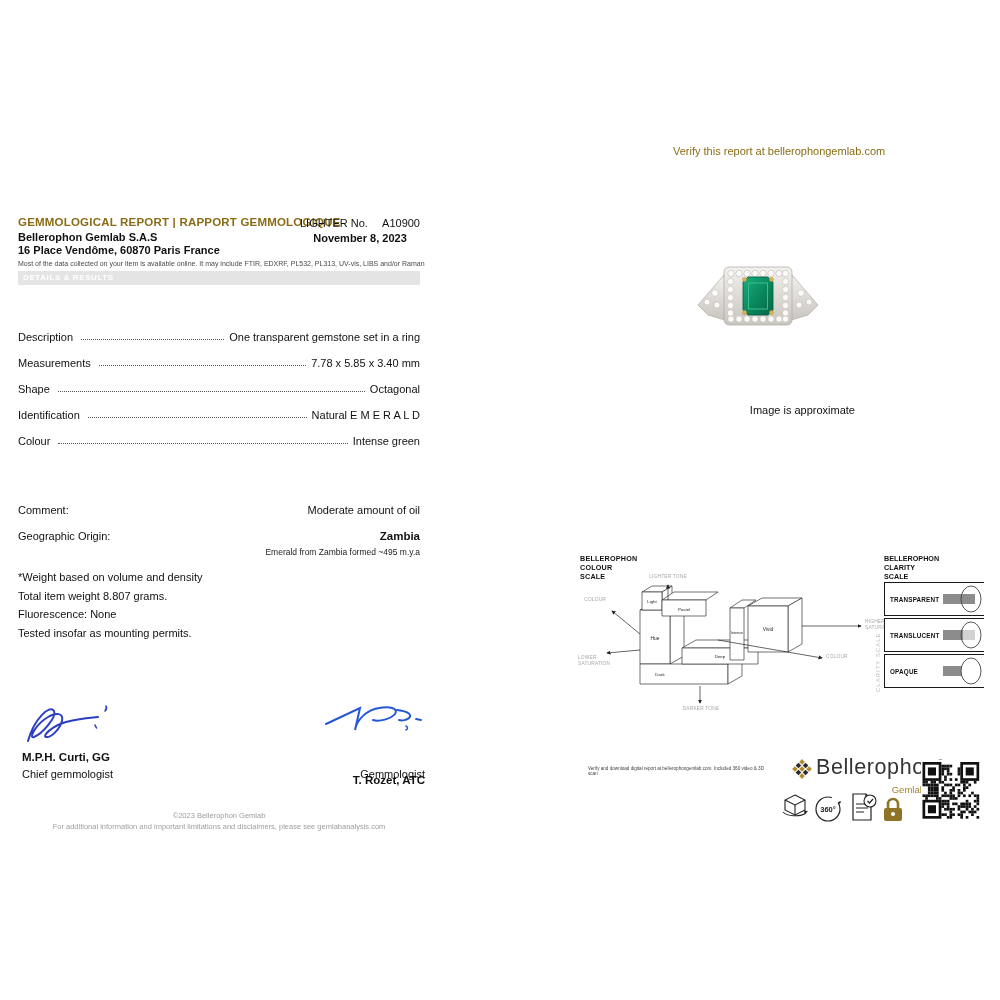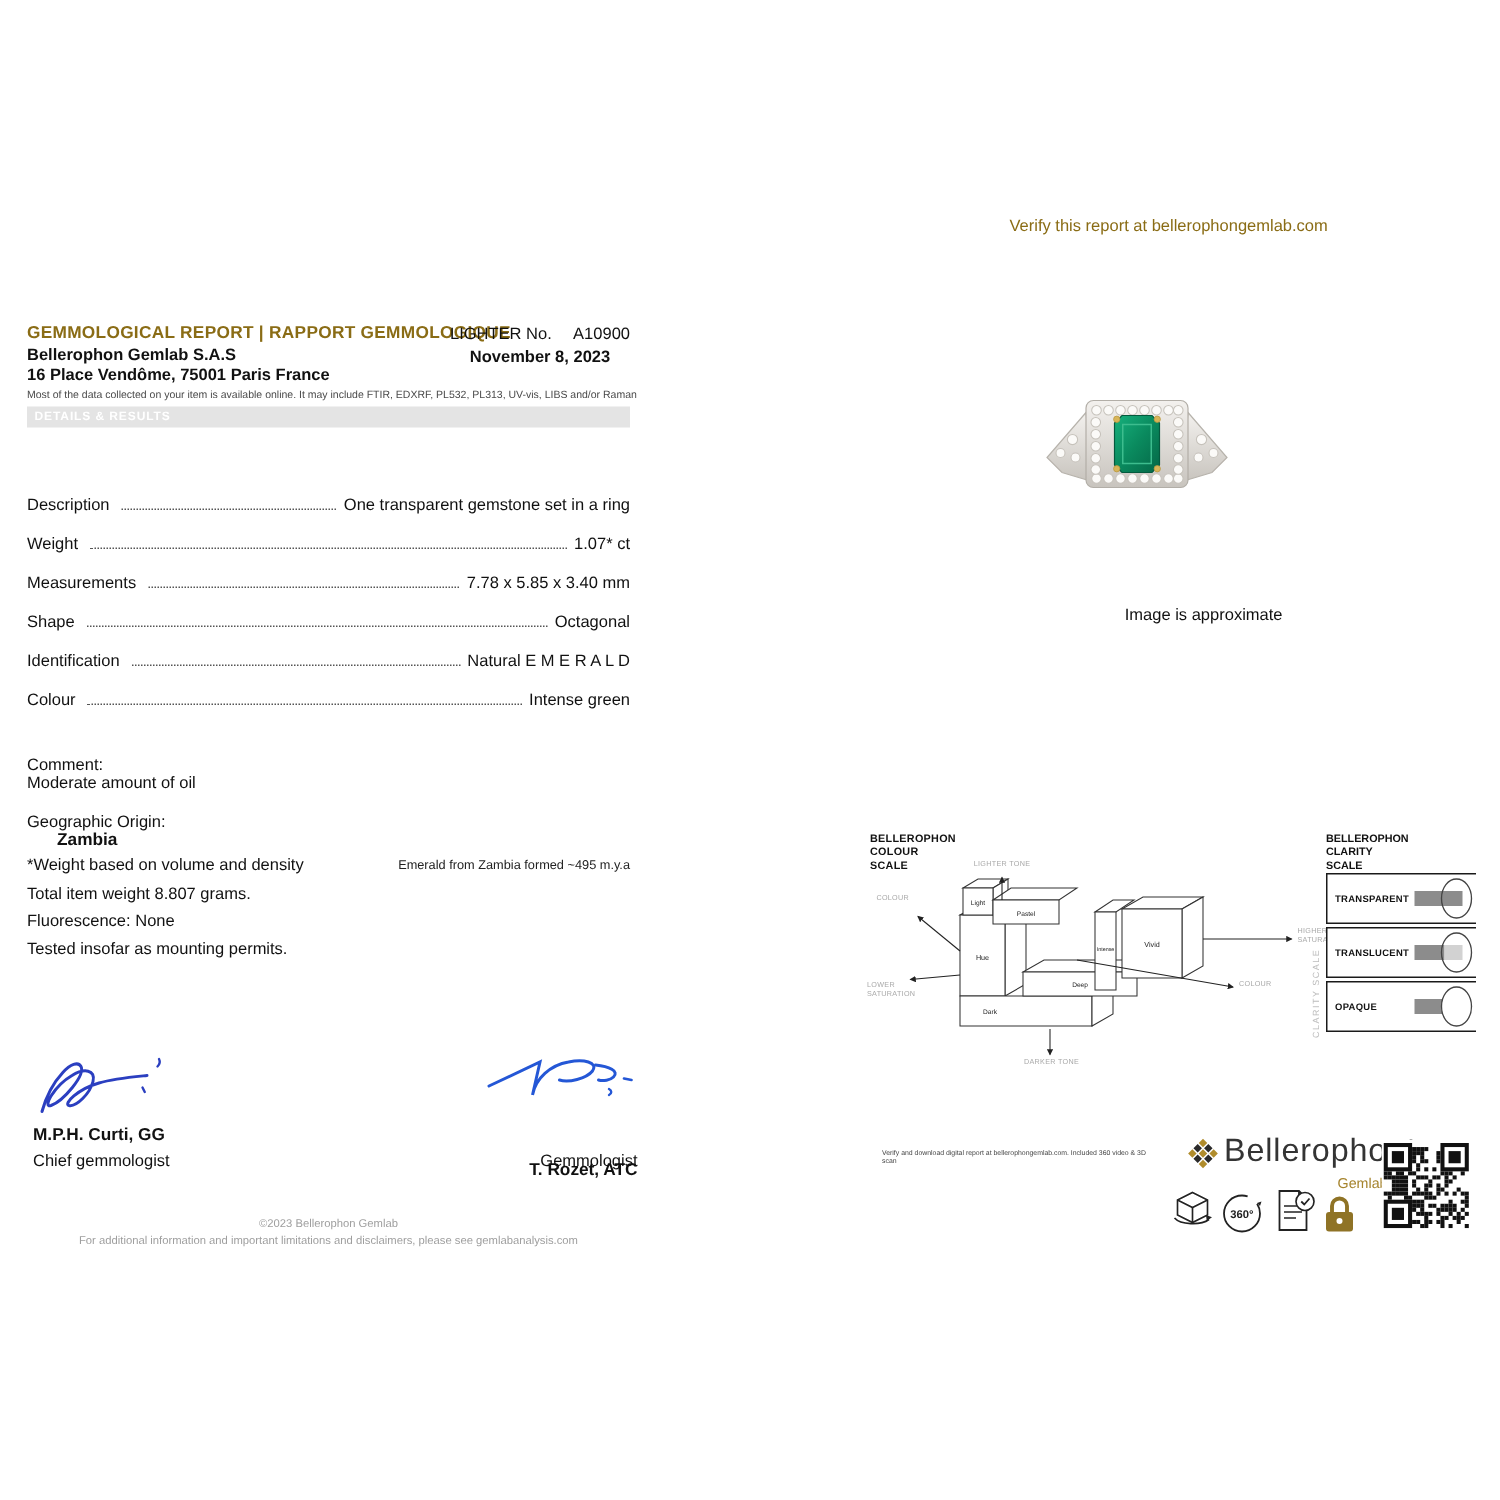--- a/index.html
+++ b/index.html
@@ -25,21 +25,21 @@
   
   .details{left:18px;top:327px;width:402px;}
   .drow{display:flex;align-items:flex-end;font-size:11px;height:16px;margin-bottom:10px;}
   .drow.gap-before{margin-top:7px;}
   .dlabel{white-space:nowrap;}
   .dots{flex:1;border-bottom:1.5px dotted #555;margin:0 5px 3px 8px;}
   .dvalue{white-space:nowrap;}
 
   
   .comments{left:18px;top:504px;width:402px;font-size:11px;}
-  .crow{display:flex;justify-content:space-between;margin-bottom:14px;flex-direction:column;}
+  .crow{display:flex;justify-content:space-between;margin-bottom:14px;}
   .origin-value{font-weight:bold;font-size:11.5px;margin-left:20px;}
   .origin-note{text-align:right;font-size:8.5px;margin-top:-9px;color:#222;}
 
   
   .notes{left:18px;top:568px;width:402px;font-size:11px;}
   .note-line{line-height:18.5px;}
 
   
   .sig-left-svg{left:18px;top:697px;}
   .sig-right-svg{left:318px;top:700px;}
@@ -91,45 +91,40 @@
 </style>
 </head>
 <body>
 
 <div class="page">
 
   <div class="abs verify-top">Verify this report at bellerophongemlab.com</div>
 
   <div class="abs hdr-title">GEMMOLOGICAL REPORT | RAPPORT GEMMOLOGIQUE</div>
   <div class="abs hdr-company">Bellerophon Gemlab S.A.S</div>
-  <div class="abs hdr-address">16 Place Vendôme, 75001 Paris France</div>
+  <div class="abs hdr-address">16 Place Vendôme, 60870 Paris France</div>
   <div class="abs hdr-note">Most of the data collected on your item is available online. It may include FTIR, EDXRF, PL532, PL313, UV-vis, LIBS and/or Raman</div>
   <div class="abs section-bar">DETAILS &amp; RESULTS</div>
 
   <div class="abs report-block">
     <div class="report-line1">
       <span>LIGHTER No.</span>
       <span>A10900</span>
     </div>
     <div class="report-line2">November 8, 2023</div>
   </div>
 
   <div class="abs details">
 
       <div class="drow">
         <span class="dlabel">Description</span>
         <span class="dots"></span>
         <span class="dvalue">One transparent gemstone set in a ring</span>
       </div>
 
-      <div class="drow">
-        <span class="dlabel">Weight</span>
-        <span class="dots"></span>
-        <span class="dvalue">1.07* ct</span>
-      </div>
 
       <div class="drow">
         <span class="dlabel">Measurements</span>
         <span class="dots"></span>
         <span class="dvalue">7.78 x 5.85 x 3.40 mm</span>
       </div>
 
       <div class="drow">
         <span class="dlabel">Shape</span>
         <span class="dots"></span>

